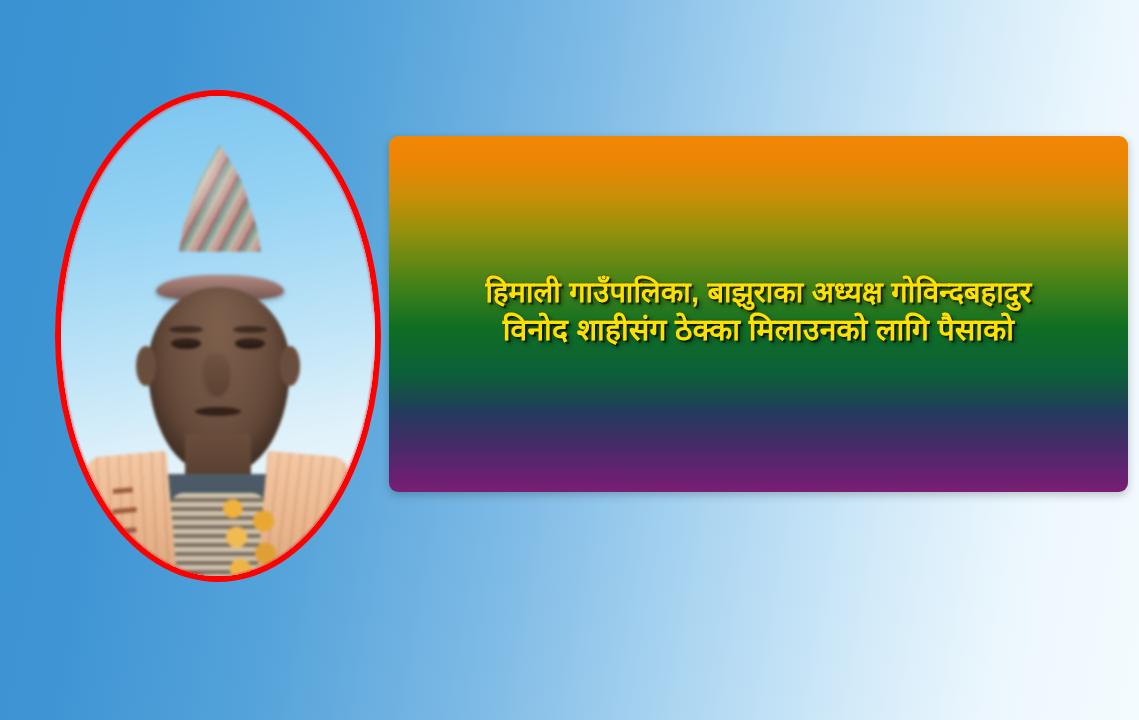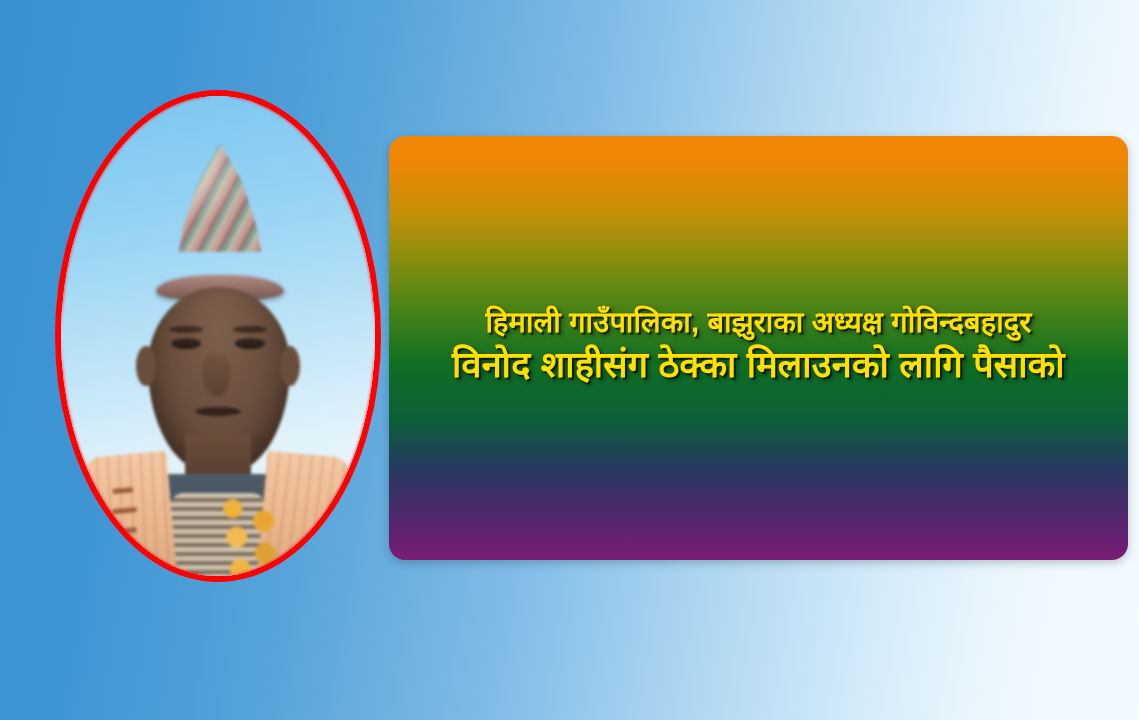--- a/index.html
+++ b/index.html
@@ -195,22 +195,22 @@
     backdrop-filter:blur(1.4px);
     pointer-events:none;
   }
 
   
   #headline-panel {
     position:absolute;
     left:389px;
     top:136px;
     width:739px;
-    height:424px;
-    border-radius:16px;
+    height:356px;
+    border-radius:9px;
     background:linear-gradient(180deg,
         #f28705 0%,
         #ef8505 6%,
         #c98f07 17%,
         #99900c 26%,
         #6d8a12 34%,
         #3d8019 43%,
         #0f6e23 54%,
         #0c5f3a 67%,
         #243a5e 78%,
@@ -235,21 +235,21 @@
     line-height:1.28;
     letter-spacing:.2px;
     white-space:nowrap;
     text-shadow:
        2px 2px 0 rgba(0,0,0,.55),
        3px 3px 4px rgba(0,0,0,.45),
       -1px -1px 0 rgba(120,60,0,.30);
   }
   #headline-line-1 { font-size:29px; }
   #headline-line-2 { font-size:30px; }
-  #headline-line-3 { font-size:36px; }
+  #headline-line-3 { font-size:30px; }
   #headline-line-4 { font-size:30px; }
 </style>
 </head>
 <body>
 
 <div id="banner">
 
   <div id="portrait-frame">
     <div id="portrait-photo">
 

